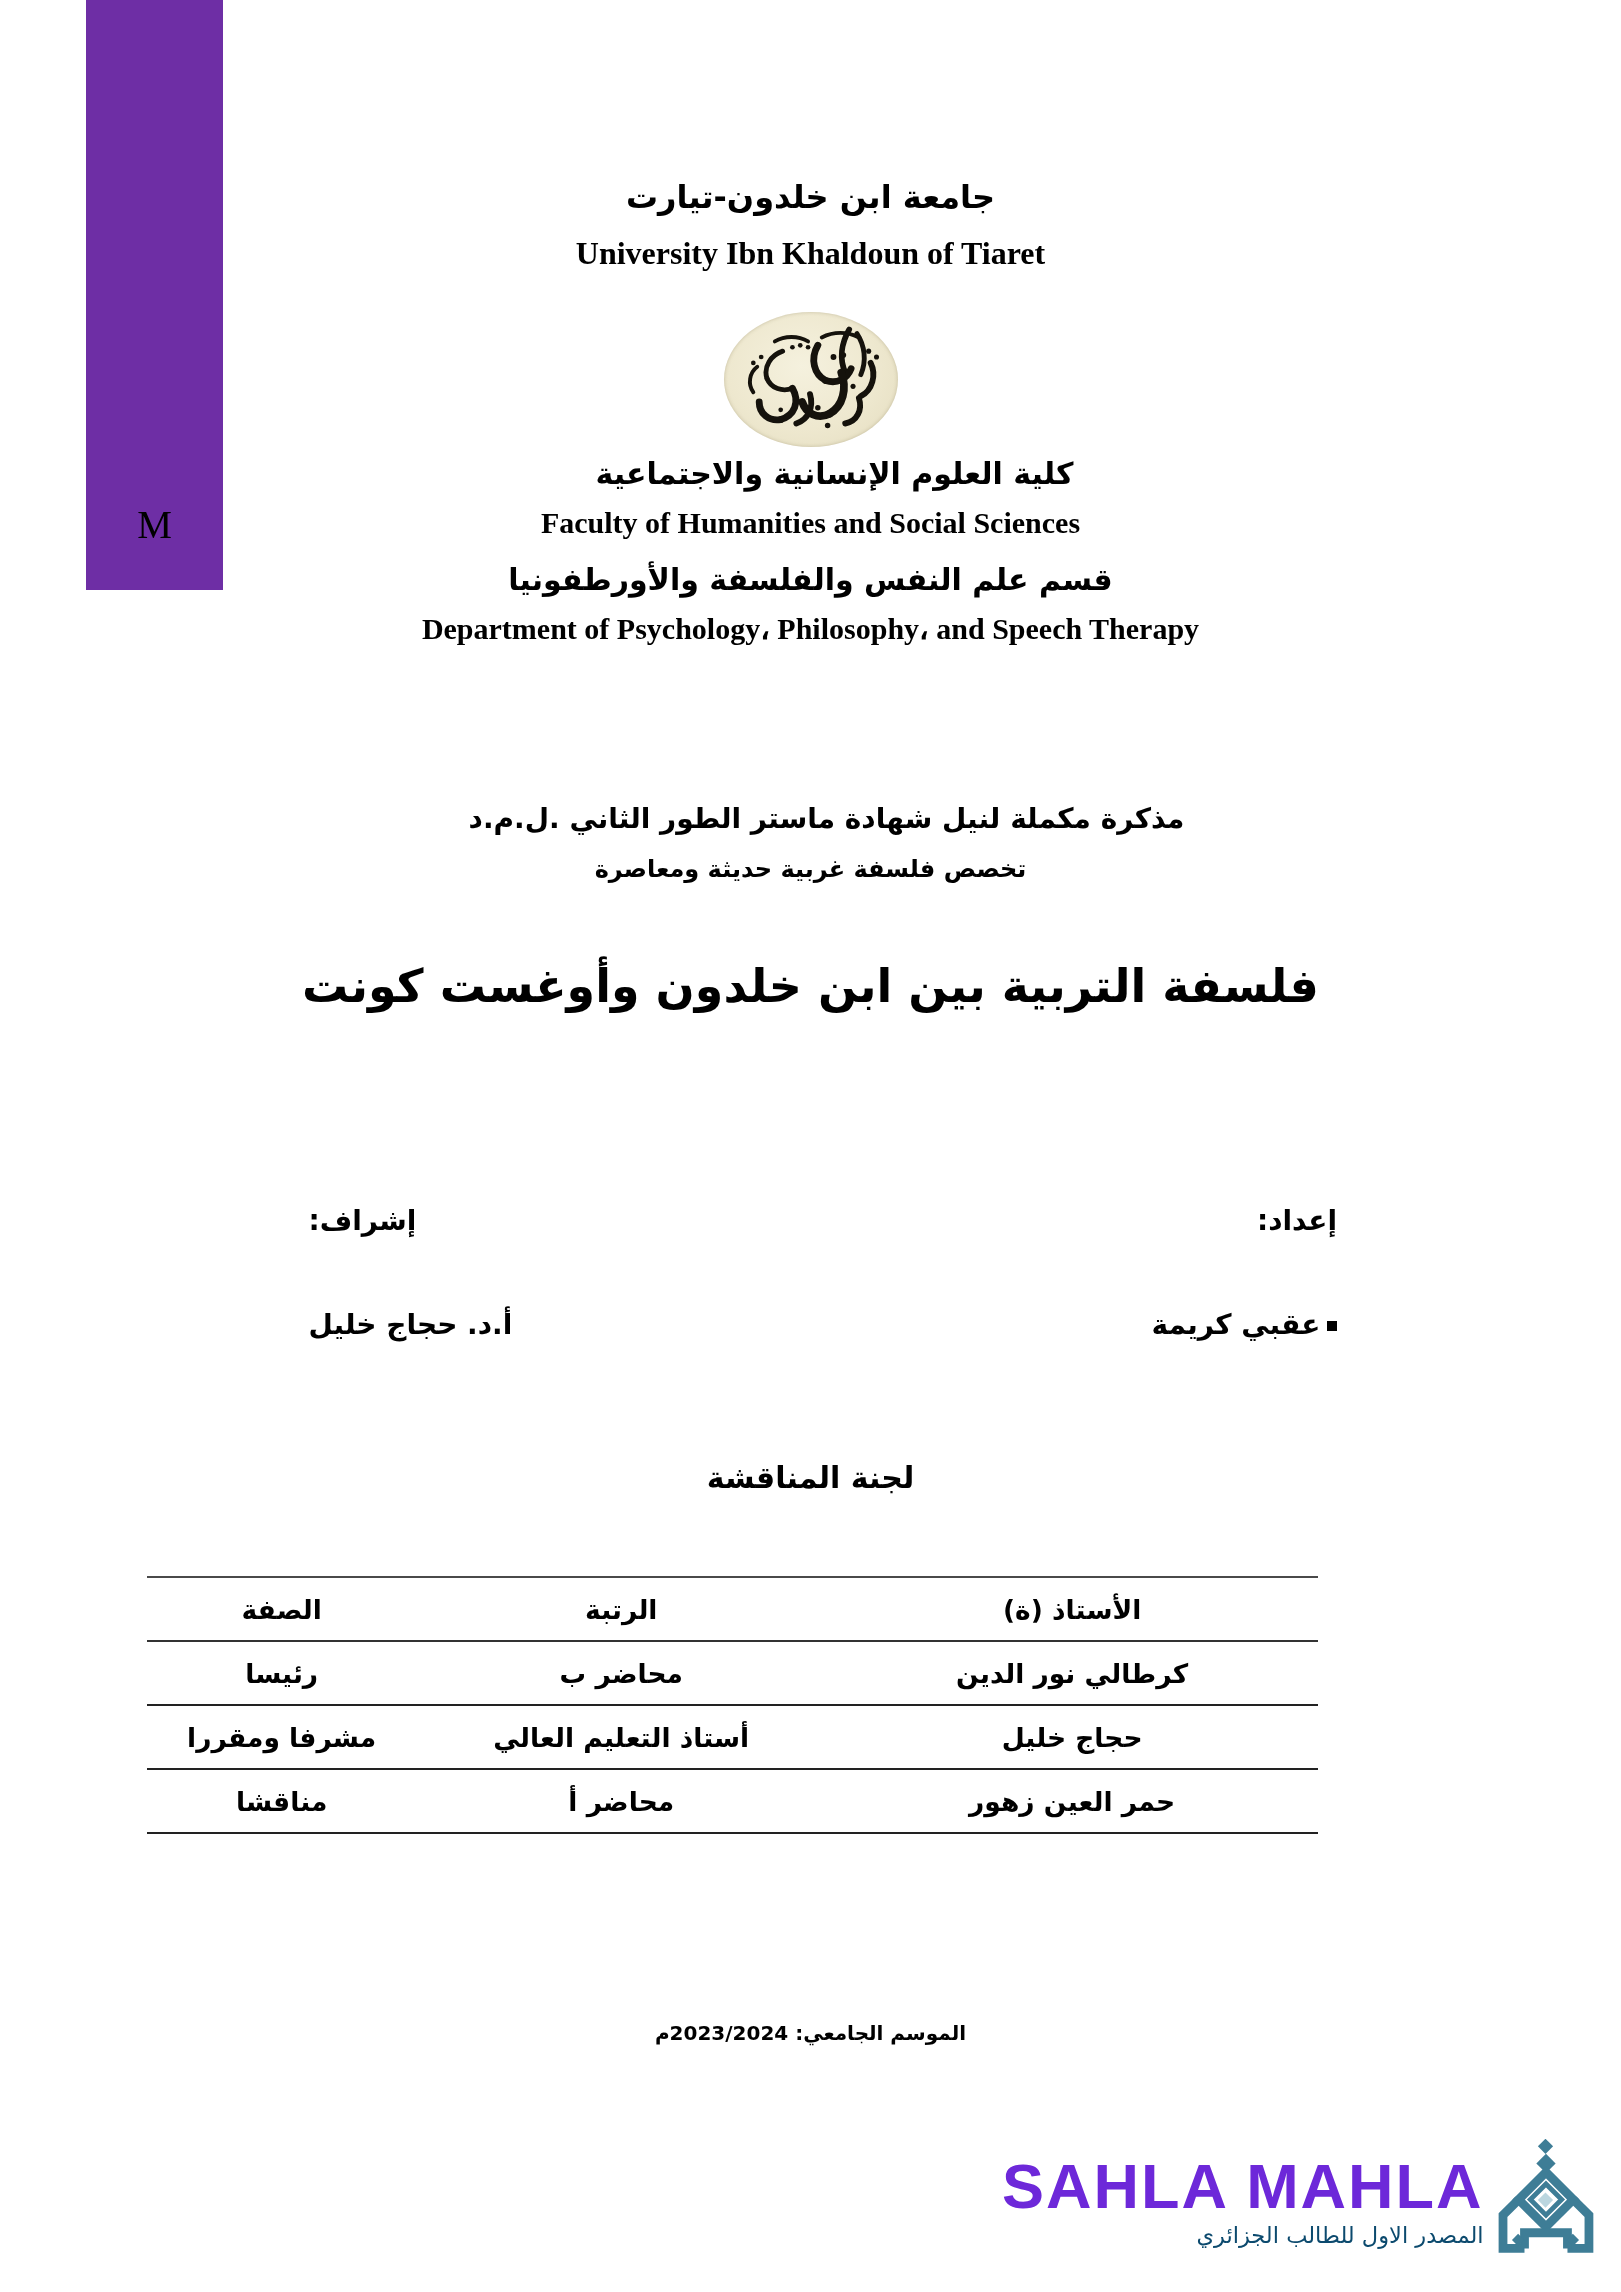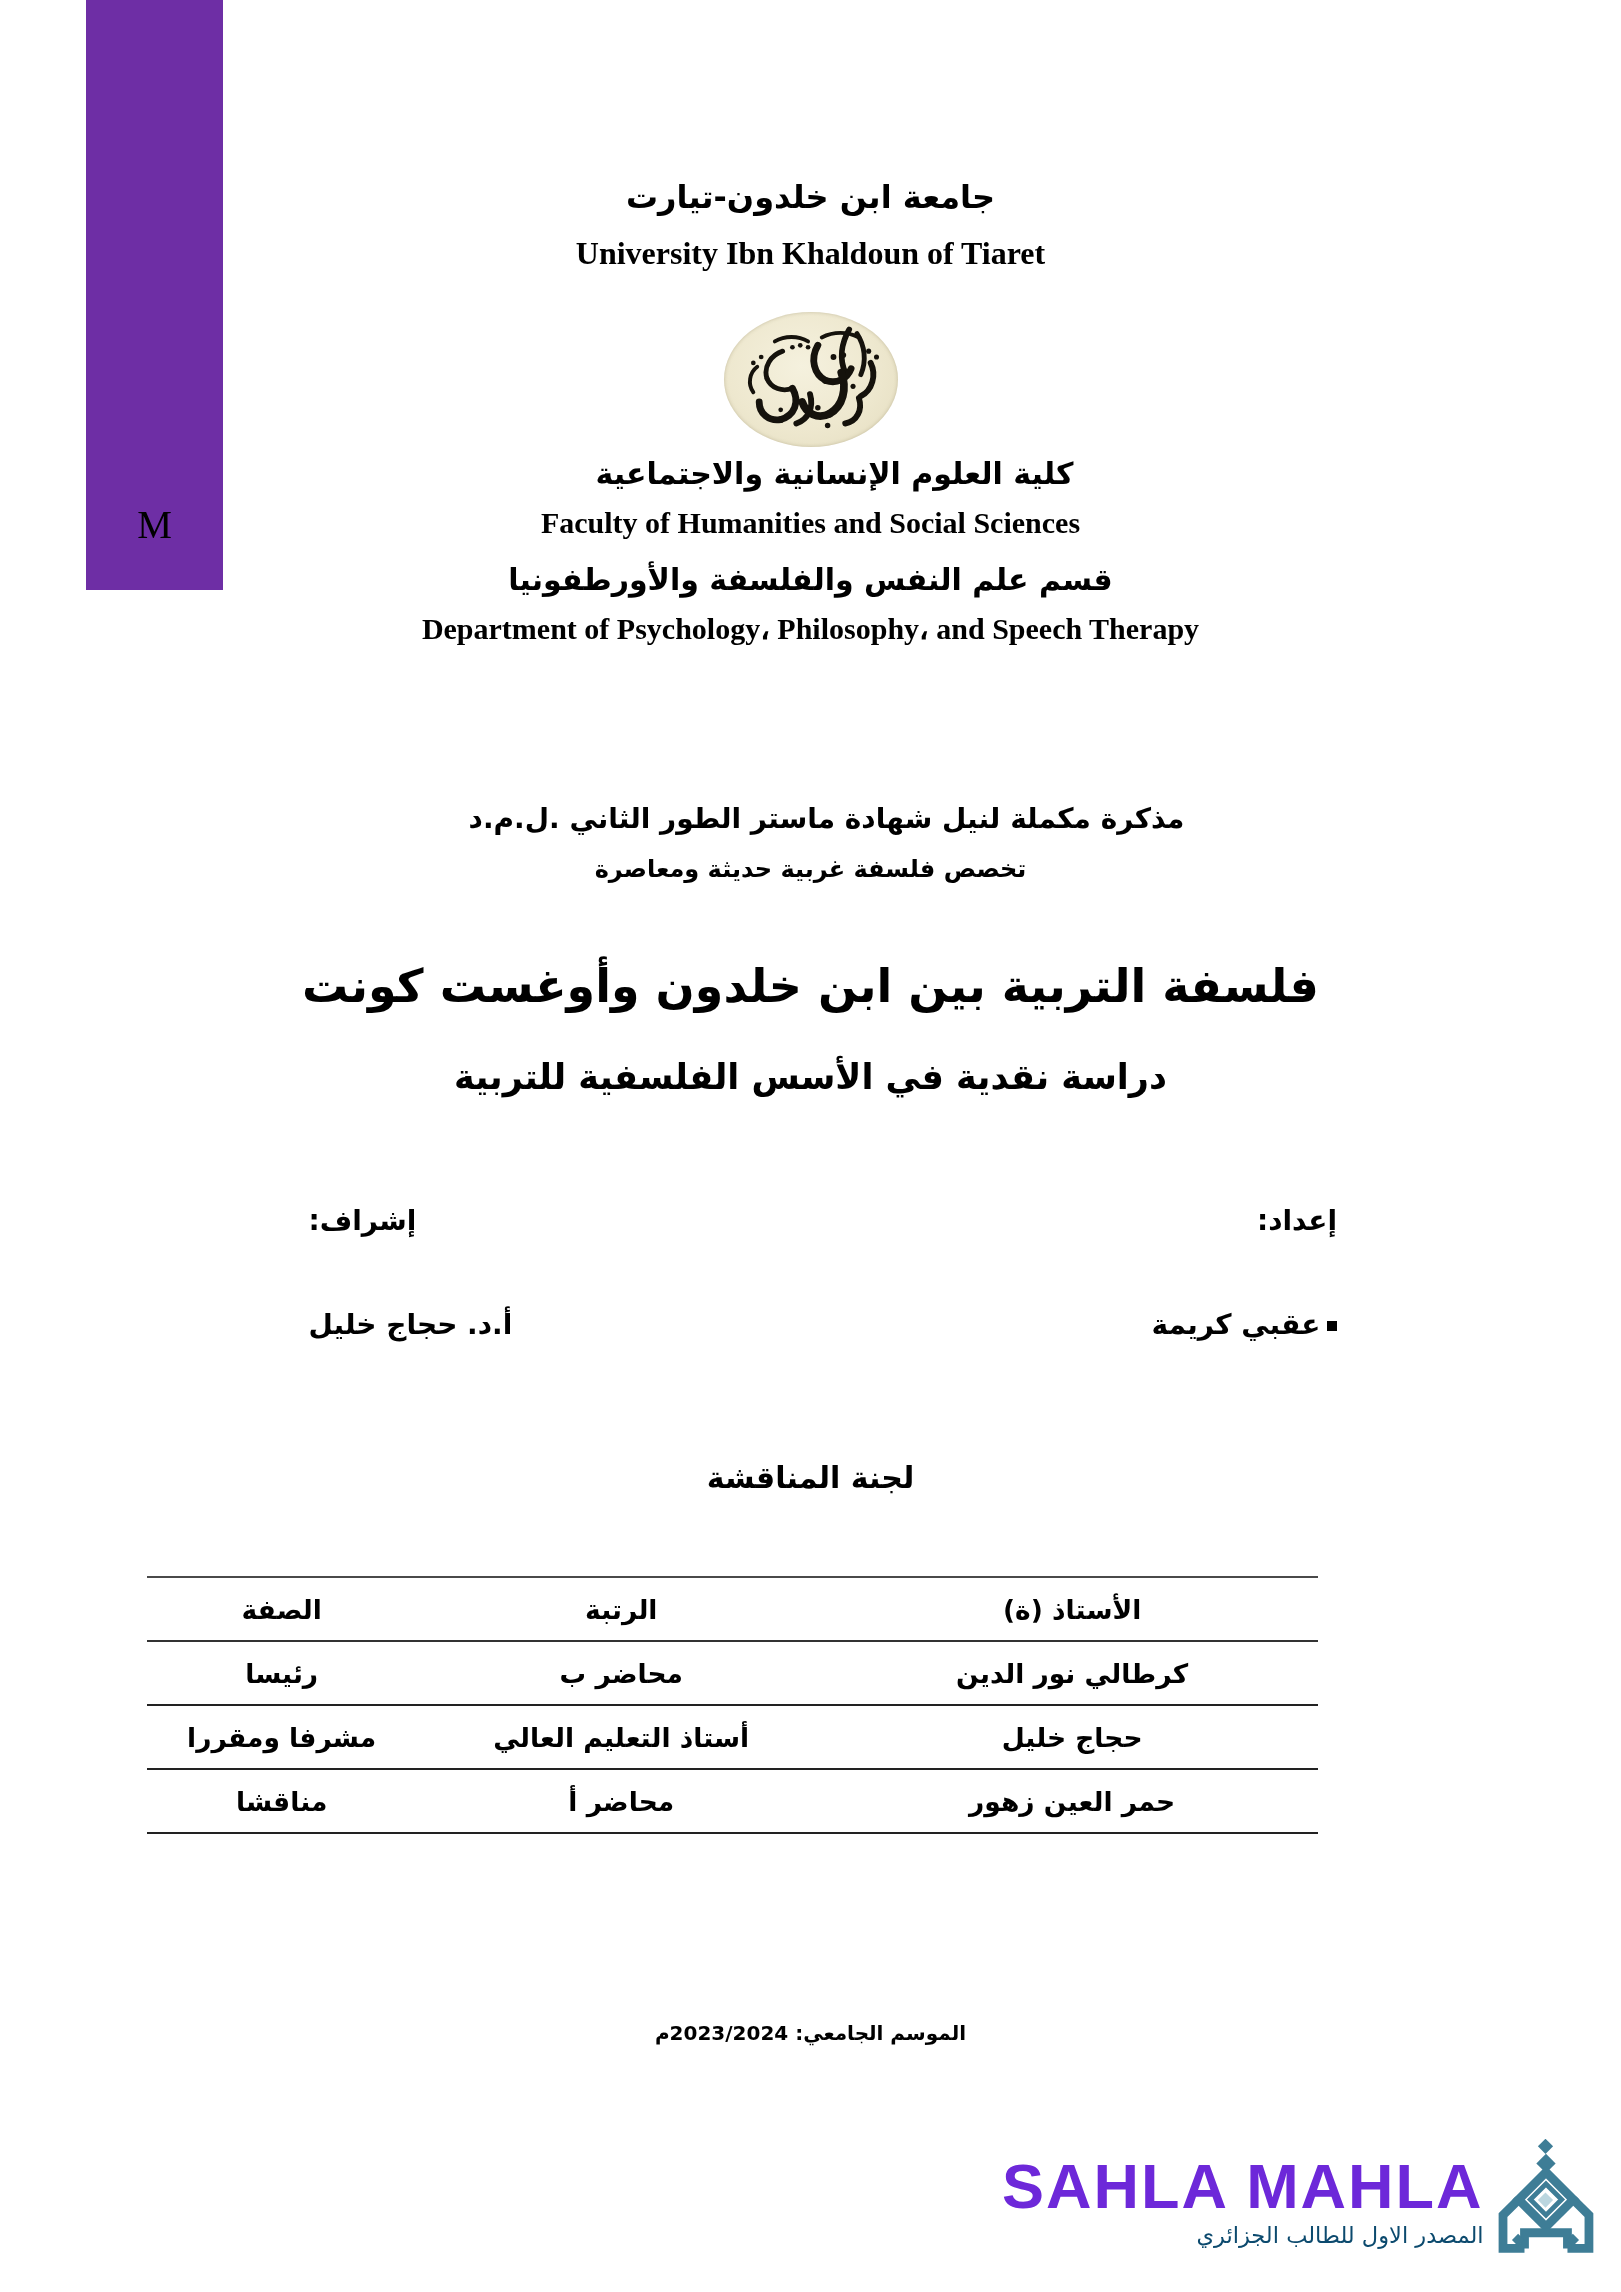--- a/index.html
+++ b/index.html
@@ -278,21 +278,20 @@
 
   <div class="ctr ar fac-ar">كلية العلوم الإنسانية والاجتماعية</div>
   <div class="ctr lat fac-en">Faculty of Humanities and Social Sciences</div>
   <div class="ctr ar dep-ar">قسم علم النفس والفلسفة والأورطفونيا</div>
   <div class="ctr lat dep-en">Department of Psychology، Philosophy، and Speech Therapy</div>
 
   <div class="ctr ar deg1">مذكرة مكملة لنيل شهادة ماستر الطور الثاني .ل.م.د</div>
   <div class="ctr ar deg2">تخصص فلسفة غربية حديثة ومعاصرة</div>
 
   <div class="ctr ar title-main">فلسفة التربية بين ابن خلدون وأوغست كونت</div>
-  <div class="ctr ar title-sub">دراسة نقدية في الأسس الفلسفية للتربية</div>
 
   <div class="people people-labels">
     <div class="people-row">
       <div class="people-cell cell-right">إعداد:</div>
       <div class="people-cell cell-left">إشراف:</div>
     </div>
   </div>
 
   <div class="people people-names">
     <div class="people-row">

